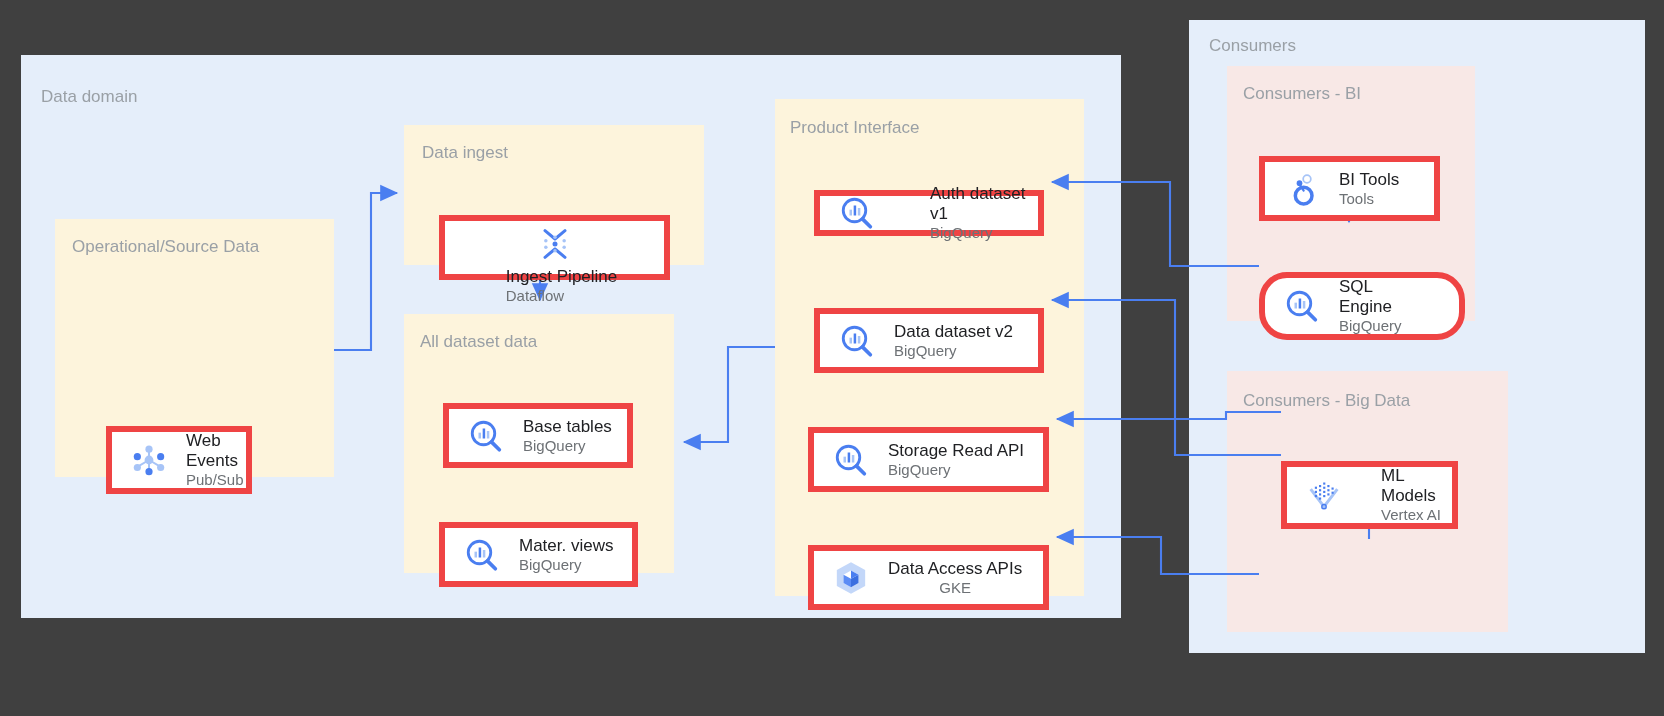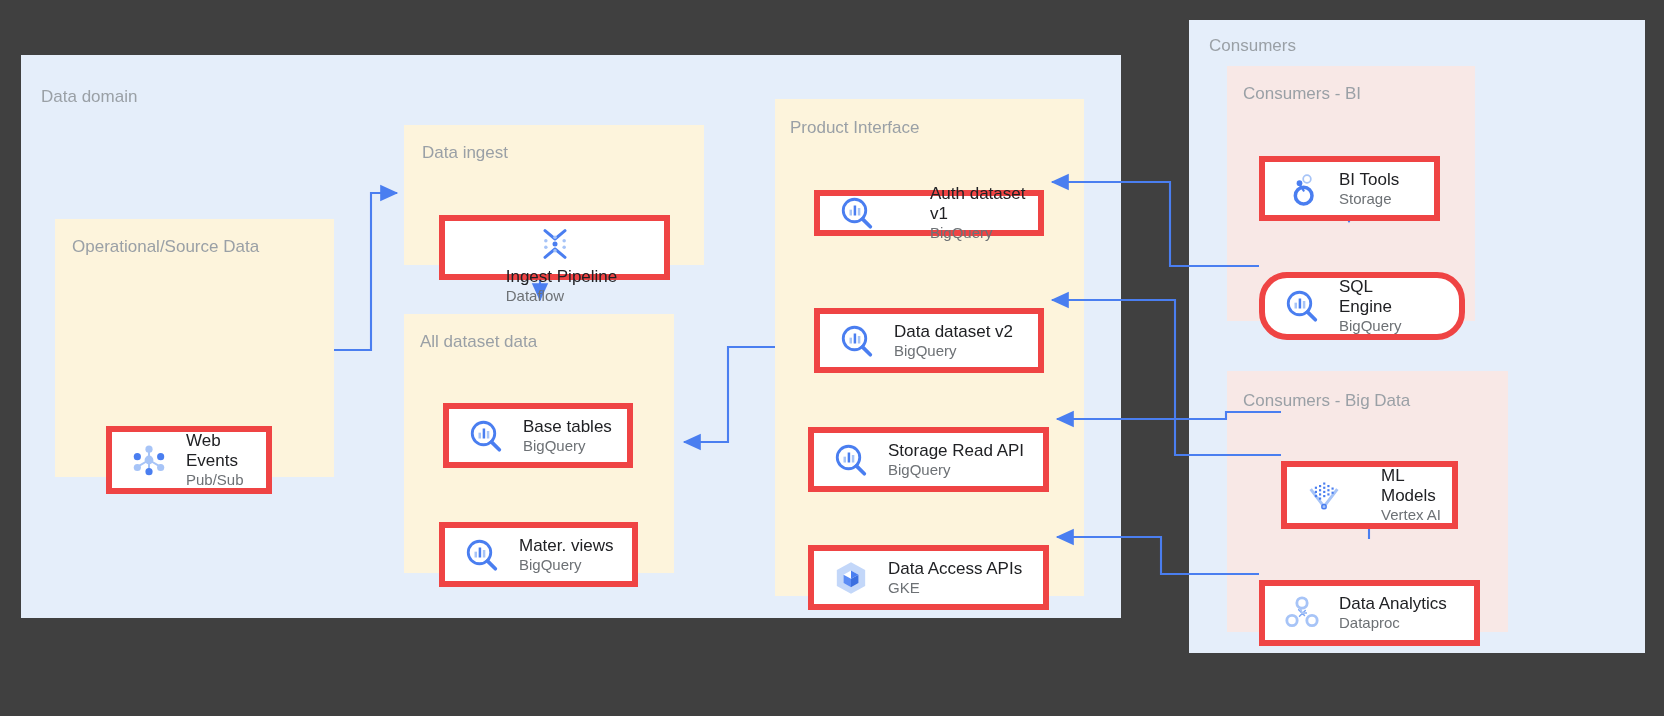--- a/index.html
+++ b/index.html
@@ -126,21 +126,21 @@
 
       <path d="M1259,574 L1161,574 L1161,537 L1057,537" marker-end="url(#ah)"></path>
 
       <path d="M1349,181 L1349,222" marker-end="url(#ah)"></path>
 
       <path d="M1369,539 L1369,497" marker-end="url(#ah)"></path>
     </g>
   </svg>
 
 
-  <div class="node" style="left:106px; top:386px; width:166px; height:68px;">
+  <div class="node" style="left:106px; top:386px; width:146px; height:68px;">
     <span class="ico">
       <svg viewBox="0 0 48 48" width="40" height="40">
         <path d="M24 24 L24 13 M24 24 L12 31 M24 24 L36 31 M24 24 L24 37" stroke="#a7c4f7" stroke-width="2.4" fill="none"></path>
         <circle cx="24" cy="11" r="4.3" fill="#a7c4f7"></circle>
         <circle cx="10" cy="20" r="4.3" fill="#4a7ef0"></circle>
         <circle cx="38" cy="20" r="4.3" fill="#4a7ef0"></circle>
         <circle cx="10" cy="33" r="4.3" fill="#a7c4f7"></circle>
         <circle cx="38" cy="33" r="4.3" fill="#a7c4f7"></circle>
         <circle cx="24" cy="38" r="4.3" fill="#4a7ef0"></circle>
         <circle cx="24" cy="24" r="5.3" fill="#a7c4f7"></circle>
@@ -245,21 +245,21 @@
         <rect x="20" y="15" width="3" height="12" fill="#4a7ef0"></rect>
         <rect x="25" y="18" width="3" height="9" fill="#a7c4f7"></rect>
       </svg>
     </span>
     <span class="txt">
       <span class="ttl">Storage Read API</span>
       <span class="sub">BigQuery</span>
     </span>
   </div>
 
-  <div class="node" style="left:808px; top:505px; width:241px; height:65px;">
+  <div class="node" style="left:808px; top:505px; width:241px; height:65px;text-align:center;">
     <span class="ico">
       <svg viewBox="0 0 48 48" width="40" height="40">
         <path d="M24 5 L41 14.5 L41 33.5 L24 43 L7 33.5 L7 14.5 Z" fill="#c3d7f9"></path>
         <path d="M24 15 L33 20 L33 30 L24 35 L15 30 L15 20 Z" fill="#ffffff"></path>
         <path d="M24 15 L33 20 L24 25 Z" fill="#4a7ef0"></path>
         <path d="M24 25 L33 20 L33 30 L24 35 Z" fill="#3b6fe0"></path>
         <path d="M24 25 L15 20 L15 30 L24 35 Z" fill="#5b8cf5"></path>
       </svg>
     </span>
     <span class="txt">
@@ -272,21 +272,21 @@
     <span class="ico">
       <svg viewBox="0 0 48 48" width="40" height="40">
         <circle cx="30" cy="12" r="4.6" fill="none" stroke="#a7c4f7" stroke-width="2.1"></circle>
         <circle cx="21" cy="17" r="3.4" fill="#4a7ef0"></circle>
         <path d="M22 20 L26 26" stroke="#4a7ef0" stroke-width="2.6" stroke-linecap="round"></path>
         <circle cx="26" cy="32" r="10" fill="none" stroke="#4a7ef0" stroke-width="4.2"></circle>
       </svg>
     </span>
     <span class="txt">
       <span class="ttl">BI Tools</span>
-      <span class="sub">Storage</span>
+      <span class="sub">Tools</span>
     </span>
   </div>
 
   <div class="node" style="left:1259px; top:232px; width:206px; height:68px;border-radius:28px;">
     <span class="ico">
       <svg viewBox="0 0 48 48" width="40" height="40">
         <circle cx="21" cy="21" r="13.5" fill="none" stroke="#4a7ef0" stroke-width="3.4"></circle>
         <path d="M30.5 31 L40 40.5" stroke="#4a7ef0" stroke-width="4.4" stroke-linecap="round"></path>
         <rect x="15" y="20" width="3" height="7" fill="#a7c4f7"></rect>
         <rect x="20" y="15" width="3" height="12" fill="#4a7ef0"></rect>
@@ -325,29 +325,14 @@
         </g>
       </svg>
     </span>
     <span class="txt">
       <span class="ttl">ML
 Models</span>
       <span class="sub">Vertex AI</span>
     </span>
   </div>
 
-  <div class="node" style="left:1259px; top:540px; width:221px; height:66px;">
-    <span class="ico">
-      <svg viewBox="0 0 48 48" width="40" height="40">
-        <circle cx="24" cy="12" r="6.2" fill="none" stroke="#a7c4f7" stroke-width="3.4"></circle>
-        <circle cx="12" cy="33" r="6.2" fill="none" stroke="#a7c4f7" stroke-width="3.4"></circle>
-        <circle cx="36" cy="33" r="6.2" fill="none" stroke="#a7c4f7" stroke-width="3.4"></circle>
-        <path d="M20 20 L27 27 M28 21 L21 28" stroke="#7fa8f5" stroke-width="1.8" stroke-linecap="round"></path>
-        <path d="M22 18 L24 24 L30 24" fill="none" stroke="#a7c4f7" stroke-width="2.2"></path>
-      </svg>
-    </span>
-    <span class="txt">
-      <span class="ttl">Data Analytics</span>
-      <span class="sub">Dataproc</span>
-    </span>
-  </div>
 
 </div>
 
 </body></html>

